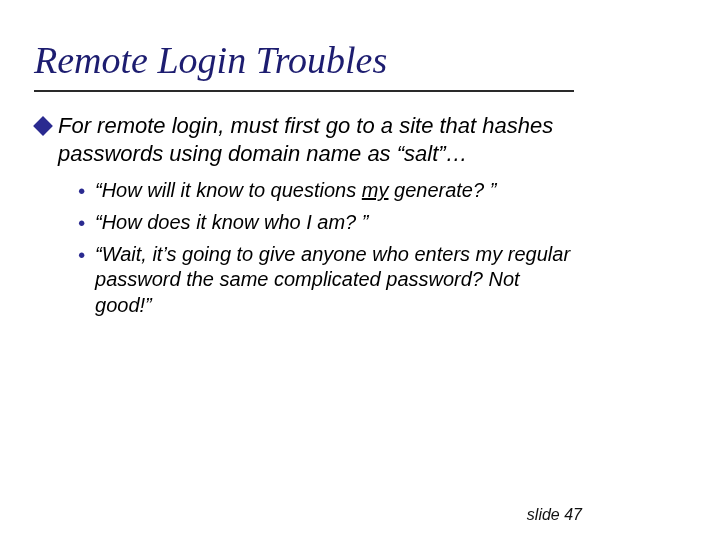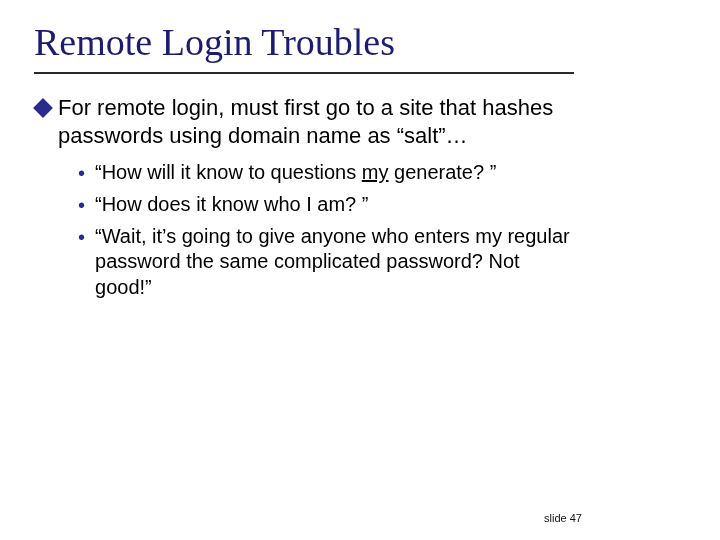--- a/index.html
+++ b/index.html
@@ -8,24 +8,25 @@
     width: 720px;
     height: 540px;
     background: #ffffff;
     font-family: Verdana, Geneva, sans-serif;
     color: #000;
     overflow: hidden;
     position: relative;
   }
   .slide {
     box-sizing: border-box;
-    padding: 20px 34px 10px 34px;
+    padding: 38px 34px 10px 34px;
     width: 608px;
     height: 540px;
     position: relative;
+    font-style: italic;
   }
   .title {
     font-family: "Times New Roman", Times, serif;
     font-size: 38px;
     font-weight: normal;
     color: #1d1d70;
     margin: 0 0 8px 0;
     letter-spacing: 0px;
   }
   .rule {
@@ -72,21 +73,21 @@
   .bullet2 .text {
     flex: 1 1 auto;
   }
   .u {
     text-decoration: underline;
   }
   .footer {
     position: absolute;
     right: 26px;
     bottom: 16px;
-    font-size: 11px;
+    font-size: 16px;
     color: #111;
     font-family: Arial, sans-serif;
   }
 </style>
 </head>
 <body>
 
 <div class="slide">
 
   <h1 class="title">Remote Login Troubles</h1>

